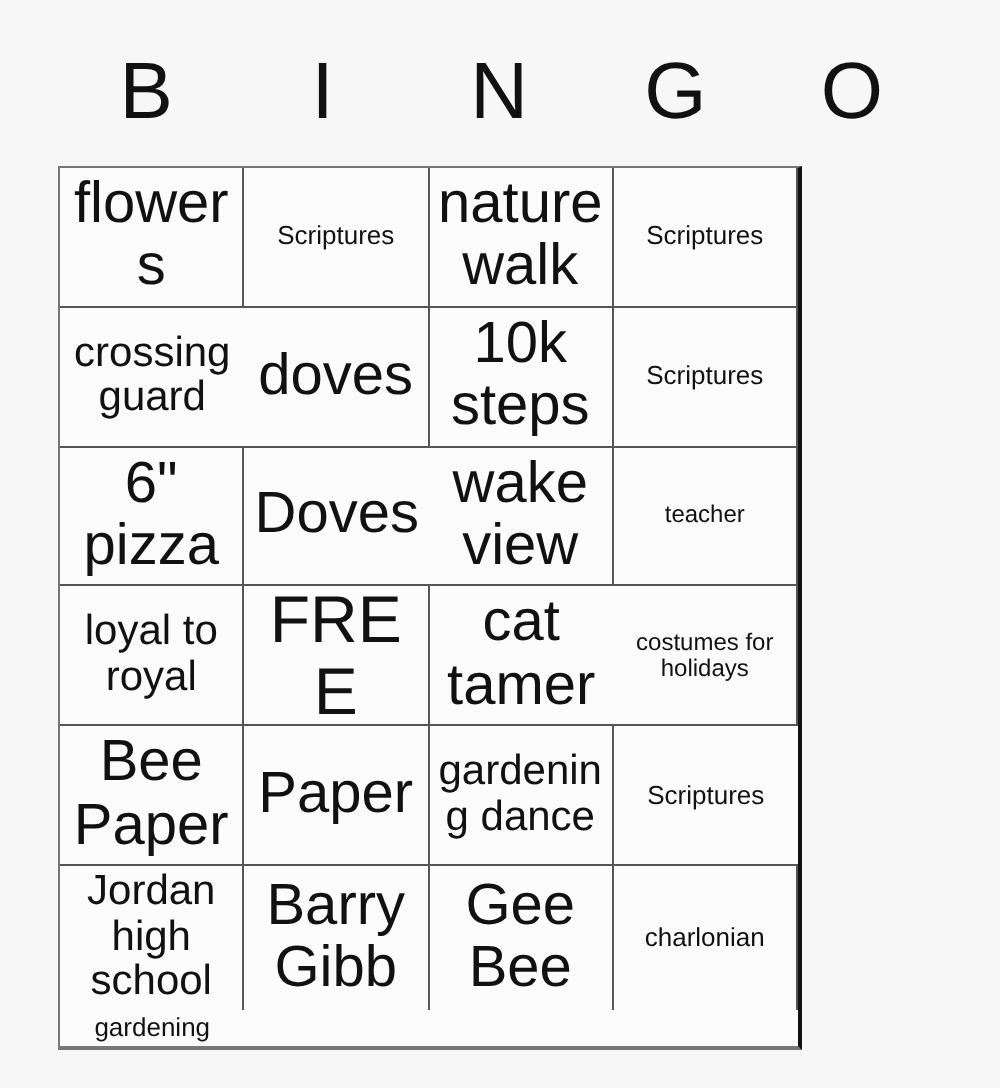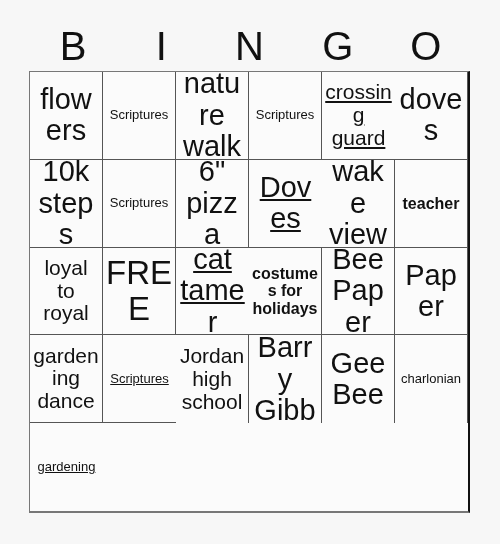--- a/index.html
+++ b/index.html
@@ -37,63 +37,62 @@
     font-size: 40px;
     line-height: 1;
     font-weight: 400;
     color: #111111;
     letter-spacing: 0px;
   }
   
   #bingo-grid {
     position: absolute;
     left: 29px;
-    top: 71px;
-    width: 441px;
+    top: 83px;
+    width: 372px;
     height: 442px;
     box-sizing: border-box;
     border-top: 1px solid #777777;
     border-left: 1px solid #777777;
     border-right: 2px solid #111111;
     border-bottom: 2px solid #777777;
     display: grid;
-    grid-template-columns: repeat(6, 1fr);
+    grid-template-columns: repeat(4, 1fr);
     grid-template-rows: repeat(5, 1fr);
     background: #fbfbfb;
   }
   .cell {
     box-sizing: border-box;
     border-right: 1px solid #555555;
     border-bottom: 1px solid #555555;
     display: flex;
     align-items: center;
     justify-content: center;
     text-align: center;
     padding: 2px 3px;
     overflow: hidden;
     background: #fbfbfb;
   }
   .cell:nth-child(5n) {
     border-right: none;
-    text-decoration: underline;
   }
   .cell:nth-child(n+21) {
     border-bottom: none;
   }
   .cell-text {
     display: block;
     width: 100%;
     line-height: 1.08;
     word-wrap: break-word;
   }
   
   .sz-xl  { font-size: 33px; }
   .sz-lg  { font-size: 29px; }
   .sz-md  { font-size: 21px; }
-  .sz-sm  { font-size: 16px; font-weight: bold; }
+  .sz-sm  { font-size: 12px; }
   .sz-xs  { font-size: 13px; }
 </style>
 </head>
 <body>
 
 <div id="card">
 
   <div id="bingo-header">
     <div class="hdr-letter">B</div>
     <div class="hdr-letter">I</div>

